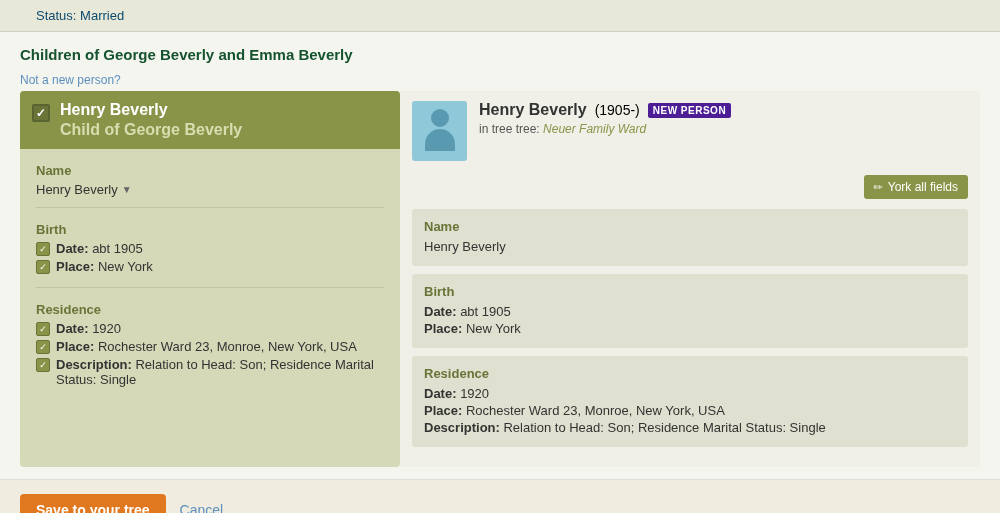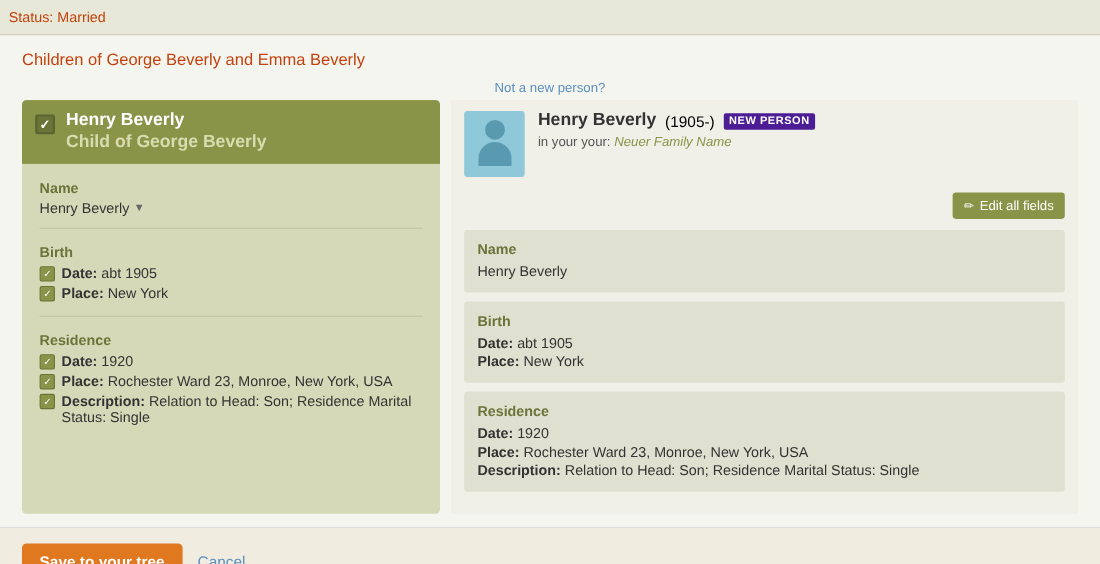--- a/index.html
+++ b/index.html
@@ -8,45 +8,44 @@
       font-size: 13px;
       background: #f5f5f0;
       color: #333;
       width: 1000px;
       min-height: 513px;
       overflow: hidden;
     }
 
     .top-status-bar {
       background: #e8e8d8;
-      padding: 8px 8px;
-      color: #c2410c;
+      padding: 8px 36px;
+      color: #0c4a6e;
       font-size: 13px;
       border-bottom: 1px solid #d0d0c0;
     }
 
     .children-header {
       padding: 14px 20px 10px 20px;
       font-size: 15px;
-      font-weight: normal;
-      color: #c2410c;
+      font-weight: bold;
+      color: #14532d;
     }
 
     .not-new-person {
-      text-align: center;
+      text-align: left;
       padding: 0 20px 4px 20px;
       color: #5b8fbe;
       font-size: 12px;
       cursor: pointer;
     }
 
     .main-content {
       display: flex;
       padding: 0 20px;
-      gap: 10px;
     }
 
     
     .left-panel {
       width: 380px;
       background: #d6d9b8;
       border-radius: 4px;
       overflow: hidden;
     }
 
@@ -417,29 +416,29 @@
       <div class="avatar-placeholder">
         <div class="avatar-silhouette"></div>
       </div>
       <div class="right-header-info">
         <div class="right-header-name-row">
           <span class="right-header-name">Henry Beverly</span>
           <span class="right-header-years">(1905-)</span>
           <span class="new-person-badge">NEW PERSON</span>
         </div>
         <div class="in-your-tree">
-          <span>in your your:</span>
-          <em>Neuer Family Name</em>
+          <span>in tree tree:</span>
+          <em>Neuer Family Ward</em>
         </div>
       </div>
     </div>
 
     <button class="edit-all-fields-btn">
       <span class="edit-pencil-icon">✏</span>
-      <span>Edit all fields</span>
+      <span>York all fields</span>
     </button>
 
     <div class="right-panel-body">
 
       <div class="right-field-section">
         <div class="right-field-label">Name</div>
         <div class="right-field-row">Henry Beverly</div>
       </div>
 
       <div class="right-field-section">

